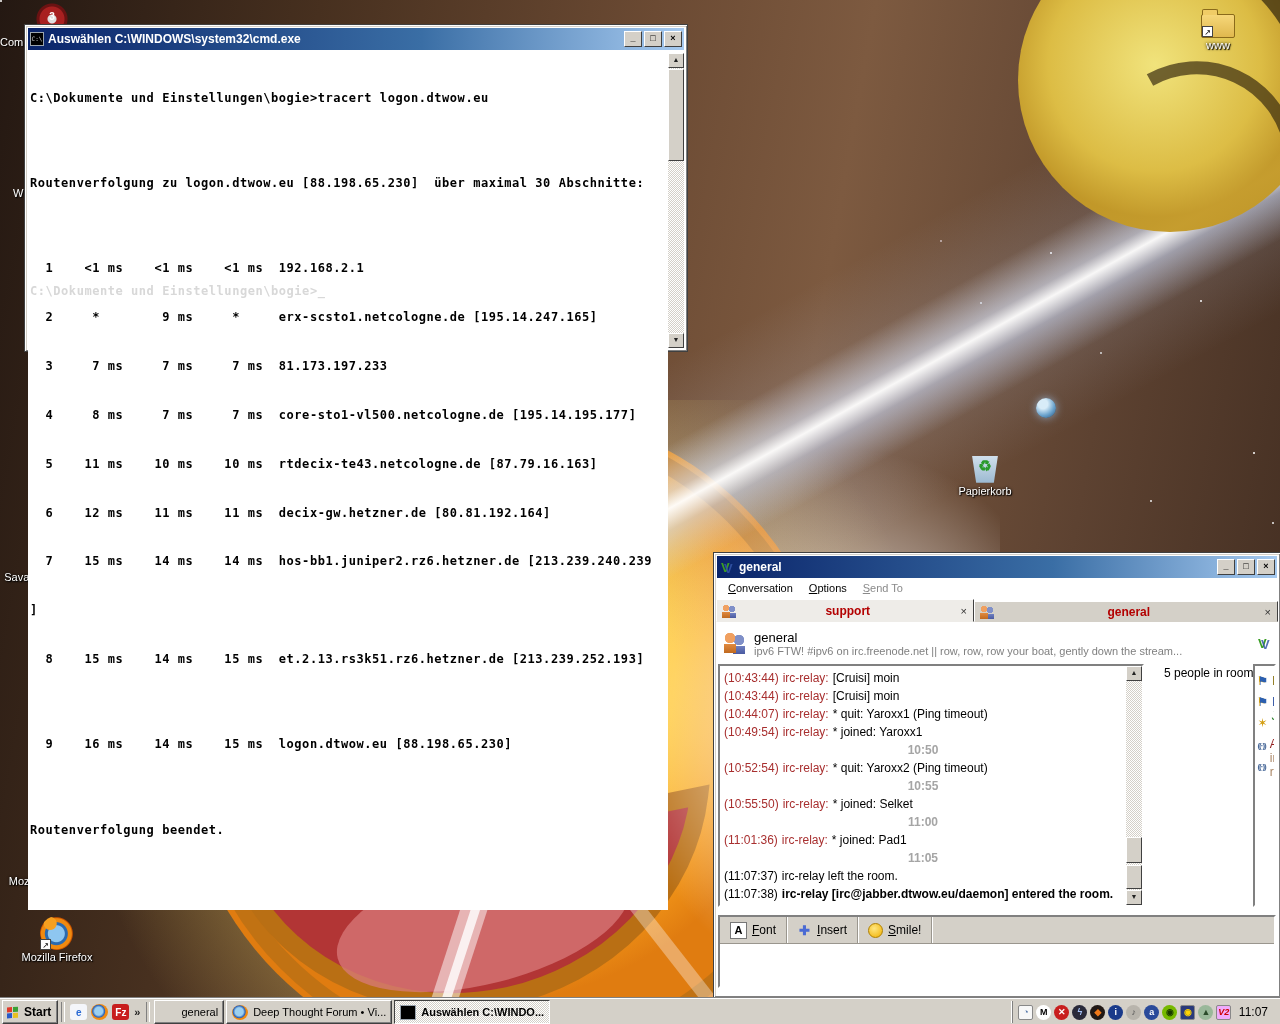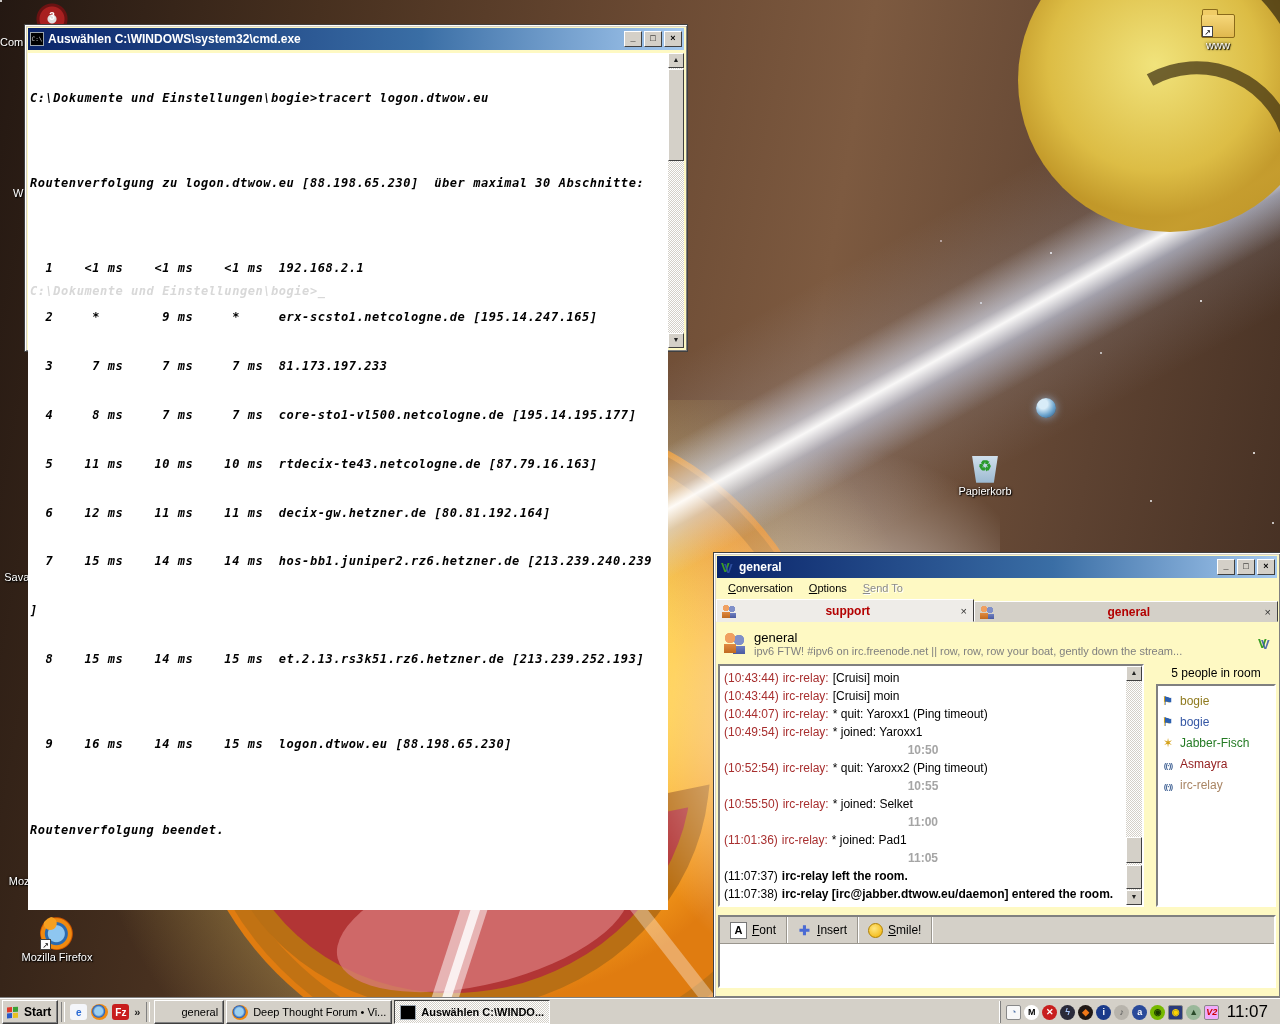--- a/index.html
+++ b/index.html
@@ -74,38 +74,38 @@
   .art.www{height:24px;margin-top:8px;background:linear-gradient(#f6d77a,#e0b84e);
     border:1px solid #8a6a1a;border-radius:2px;box-sizing:border-box;}
   .art.www::before{content:"";position:absolute;top:-6px;left:0;width:14px;height:5px;background:#f0cc66;
     border:1px solid #8a6a1a;border-bottom:none;border-radius:2px 2px 0 0;}
   .art.coh{border-radius:50%;background:
     radial-gradient(circle,#e0e0e0 0 4px,#a82020 5px 12px,#6a1212 13px 15px,rgba(0,0,0,0) 16px);}
   .art.coh::before{content:"3";position:absolute;left:0;right:0;top:9px;text-align:center;color:#fff;font-size:10px;font-weight:bold;}
   .frag{position:absolute;z-index:1;color:#fff;font-size:11px;text-shadow:1px 1px 1px #000;}
 
   
-  .win{position:absolute;background:#fef9c3;border:1px solid #404040;
+  .win{position:absolute;background:#ffffff;border:1px solid #404040;
     box-shadow:inset 1px 1px 0 #fff,inset -1px -1px 0 #808080,inset 2px 2px 0 #d4d0c8;}
   .tbar{height:22px;margin:3px 3px 0 3px;display:flex;align-items:center;padding:0 2px;
     background:linear-gradient(90deg,#0a246a 0%,#3a6ea5 60%,#a6caf0 100%);}
   .tbar .ttl{flex:1;color:#fff;font-weight:bold;font-size:12px;margin-left:4px;white-space:nowrap;overflow:hidden;}
   .wbtn{width:16px;height:14px;margin-left:2px;background:#d4d0c8;border:1px solid;
     border-color:#fff #404040 #404040 #fff;font-size:9px;line-height:12px;text-align:center;font-weight:bold;color:#000;}
   .cmd-ico{width:14px;height:14px;background:#000;border:1px solid #9aa4ae;box-sizing:border-box;
     font-size:6px;color:#ccc;line-height:12px;text-align:center;font-family:"DejaVu Sans Mono",monospace;}
   .pidgin-logo{position:relative;width:16px;height:15px;}
   .pidgin-logo::before{content:"V";position:absolute;left:2px;top:0;color:#3a9d23;font-weight:bold;font-size:13px;}
   .pidgin-logo::after{content:"V";position:absolute;left:5px;top:1px;color:#3556a8;font-weight:bold;font-size:13px;opacity:.85;}
 
   
   #cmdwin{left:24px;top:24px;width:662px;height:326px;z-index:5;}
   .cmd-body{position:absolute;left:3px;right:3px;top:28px;bottom:3px;background:#000;}
   .con{font-family:"DejaVu Sans Mono",monospace;font-size:12px;font-weight:bold;letter-spacing:.55px;
-    white-space:pre;line-height:12.2px;font-style:italic;}
+    white-space:pre;line-height:12.2px;}
   .con-white{position:absolute;left:0;top:0;right:16px;background:#fff;color:#000;padding:2px 0 1px 2px;}
   .con-prompt{position:absolute;left:2px;top:232px;color:#d8d8d8;}
   .vscroll{position:absolute;right:0;top:0;bottom:0;width:16px;background:#d4d0c8;
     background-image:repeating-conic-gradient(#fff 0 25%,#d4d0c8 0 50%);background-size:2px 2px;}
   .sbtn{position:absolute;left:0;width:16px;height:15px;background:#d4d0c8;border:1px solid;
     border-color:#fff #404040 #404040 #fff;box-sizing:border-box;font-size:7px;line-height:12px;text-align:center;color:#222;}
   .sbtn.up{top:0;} .sbtn.dn{bottom:0;}
   .sbtn.up::before{content:"\25B2";} .sbtn.dn::before{content:"\25BC";}
   .thumb{position:absolute;left:0;width:16px;background:#d4d0c8;border:1px solid;
     border-color:#fff #404040 #404040 #fff;box-sizing:border-box;}
@@ -138,27 +138,27 @@
   .p-topic{font-size:11px;color:#7f7f7f;white-space:nowrap;overflow:hidden;text-overflow:ellipsis;}
   .p-content{display:flex;height:243px;margin:0 4px;}
   .chatbox{position:relative;flex:0 0 426px;background:#fff;border:2px solid;border-color:#808080 #fff #fff #808080;
     box-sizing:border-box;overflow:hidden;}
   .chat-scroll{position:absolute;left:4px;right:20px;bottom:2px;}
   .msg{font-size:12px;line-height:18px;white-space:nowrap;}
   .msg.sep{text-align:center;color:#a5a5a5;font-weight:bold;}
   .m-time,.m-nick{color:#A82F2F;}
   .m-time{margin-right:4px;} .m-nick{margin-right:4px;}
   .msg.system .m-time,.msg.system2 .m-time{color:#000;}
-  .msg.system .m-text{font-weight:bold;text-align:right;}
+  .msg.system .m-text{font-weight:normal;text-align:right;}
   .msg.system2 .m-pre,.msg.system2 .m-post{font-weight:bold;}
   .m-jid{font-weight:bold;}
   .m-text:empty,.m-pre:empty,.m-jid:empty,.m-post:empty,.m-time:empty,.m-nick:empty{display:none;margin:0;}
   .chat-sb{position:absolute;right:0;top:0;bottom:0;width:16px;background:#d4d0c8;
     background-image:repeating-conic-gradient(#fff 0 25%,#d4d0c8 0 50%);background-size:2px 2px;}
-  .userpanel{flex:1;margin-left:12px;display:flex;flex-direction:column;}
+  .userpanel{flex:1;margin-left:20px;display:flex;flex-direction:row;}
   .up-count{height:18px;text-align:center;font-size:12px;padding-top:2px;}
   .userlist{flex:1;background:#fff;border:2px solid;border-color:#808080 #fff #fff #808080;padding:4px 2px;overflow:hidden;}
   .uitem{display:flex;align-items:center;height:21px;font-size:12px;}
   .u-icon{width:16px;display:inline-block;text-align:center;margin-right:4px;}
   .u-icon.flag::before{content:"\2691";color:#2b5fb0;font-size:12px;text-shadow:-1px 0 0 #d4a017;}
   .u-icon.star::before{content:"\2736";color:#d4a017;font-size:12px;}
   .u-icon.voice::before{content:"((\00B7))";font-size:8px;color:#4a6a9a;letter-spacing:-1px;font-weight:bold;}
   .entryframe{margin:8px 4px 0 4px;border:2px solid;border-color:#808080 #fff #fff #808080;background:#d4d0c8;}
   .p-toolbar{height:26px;display:flex;align-items:stretch;}
   .tb-btn{display:flex;align-items:center;padding:0 10px;border-right:1px solid #9a968e;box-shadow:1px 0 0 #fff;}
@@ -193,21 +193,21 @@
   .taskbtn.active .tlab{font-weight:bold;}
   .t-ico{width:16px;height:15px;flex:0 0 16px;}
   .t-ico.firefox{border-radius:50%;background:radial-gradient(circle at 45% 45%,#9cd0f0 0 4px,#2a62b8 6px,#f08a10 7px 8px);}
   .t-ico.cmd{background:#000;border:1px solid #9aa4ae;box-sizing:border-box;font-size:6px;color:#ccc;
     line-height:12px;text-align:center;font-family:"DejaVu Sans Mono",monospace;}
   .tray{display:flex;align-items:center;margin-left:auto;height:22px;border-left:1px solid #808080;
     box-shadow:-1px 0 0 #fff;padding:0 4px;}
   .tray-ico{width:15px;height:15px;margin:0 1.5px;border-radius:50%;display:flex;align-items:center;justify-content:center;
     font-size:9px;font-weight:bold;line-height:15px;}
   .tray-ico.square{border-radius:2px;border:1px solid #888;box-sizing:border-box;}
-  .clock{font-size:17px;padding:0 8px 0 6px;}
+  .clock{font-size:12px;padding:0 8px 0 6px;}
 </style>
 </head>
 <body>
 
 <div id="screen">
 
   <div id="wallpaper">
     <div class="stars"></div>
     <svg class="sunsvg" width="920" height="624" viewBox="0 0 920 624">
       <defs>

